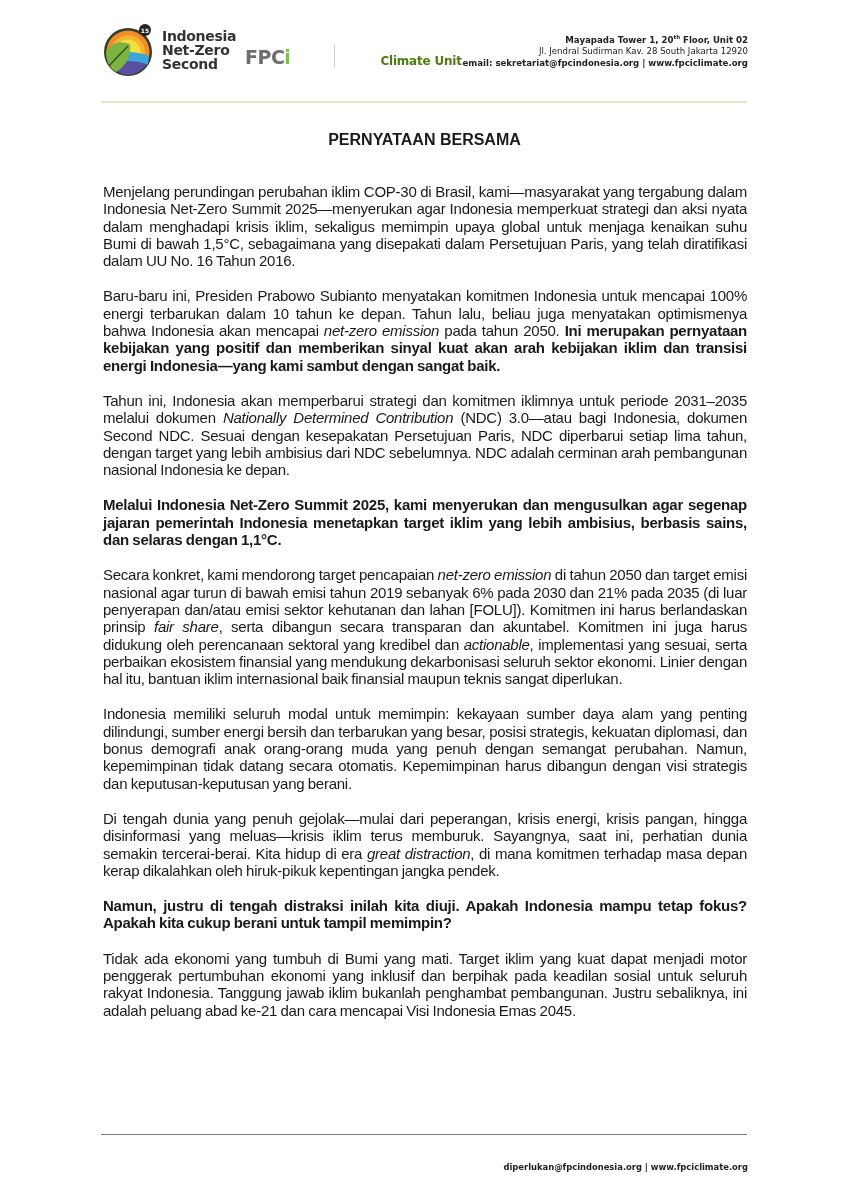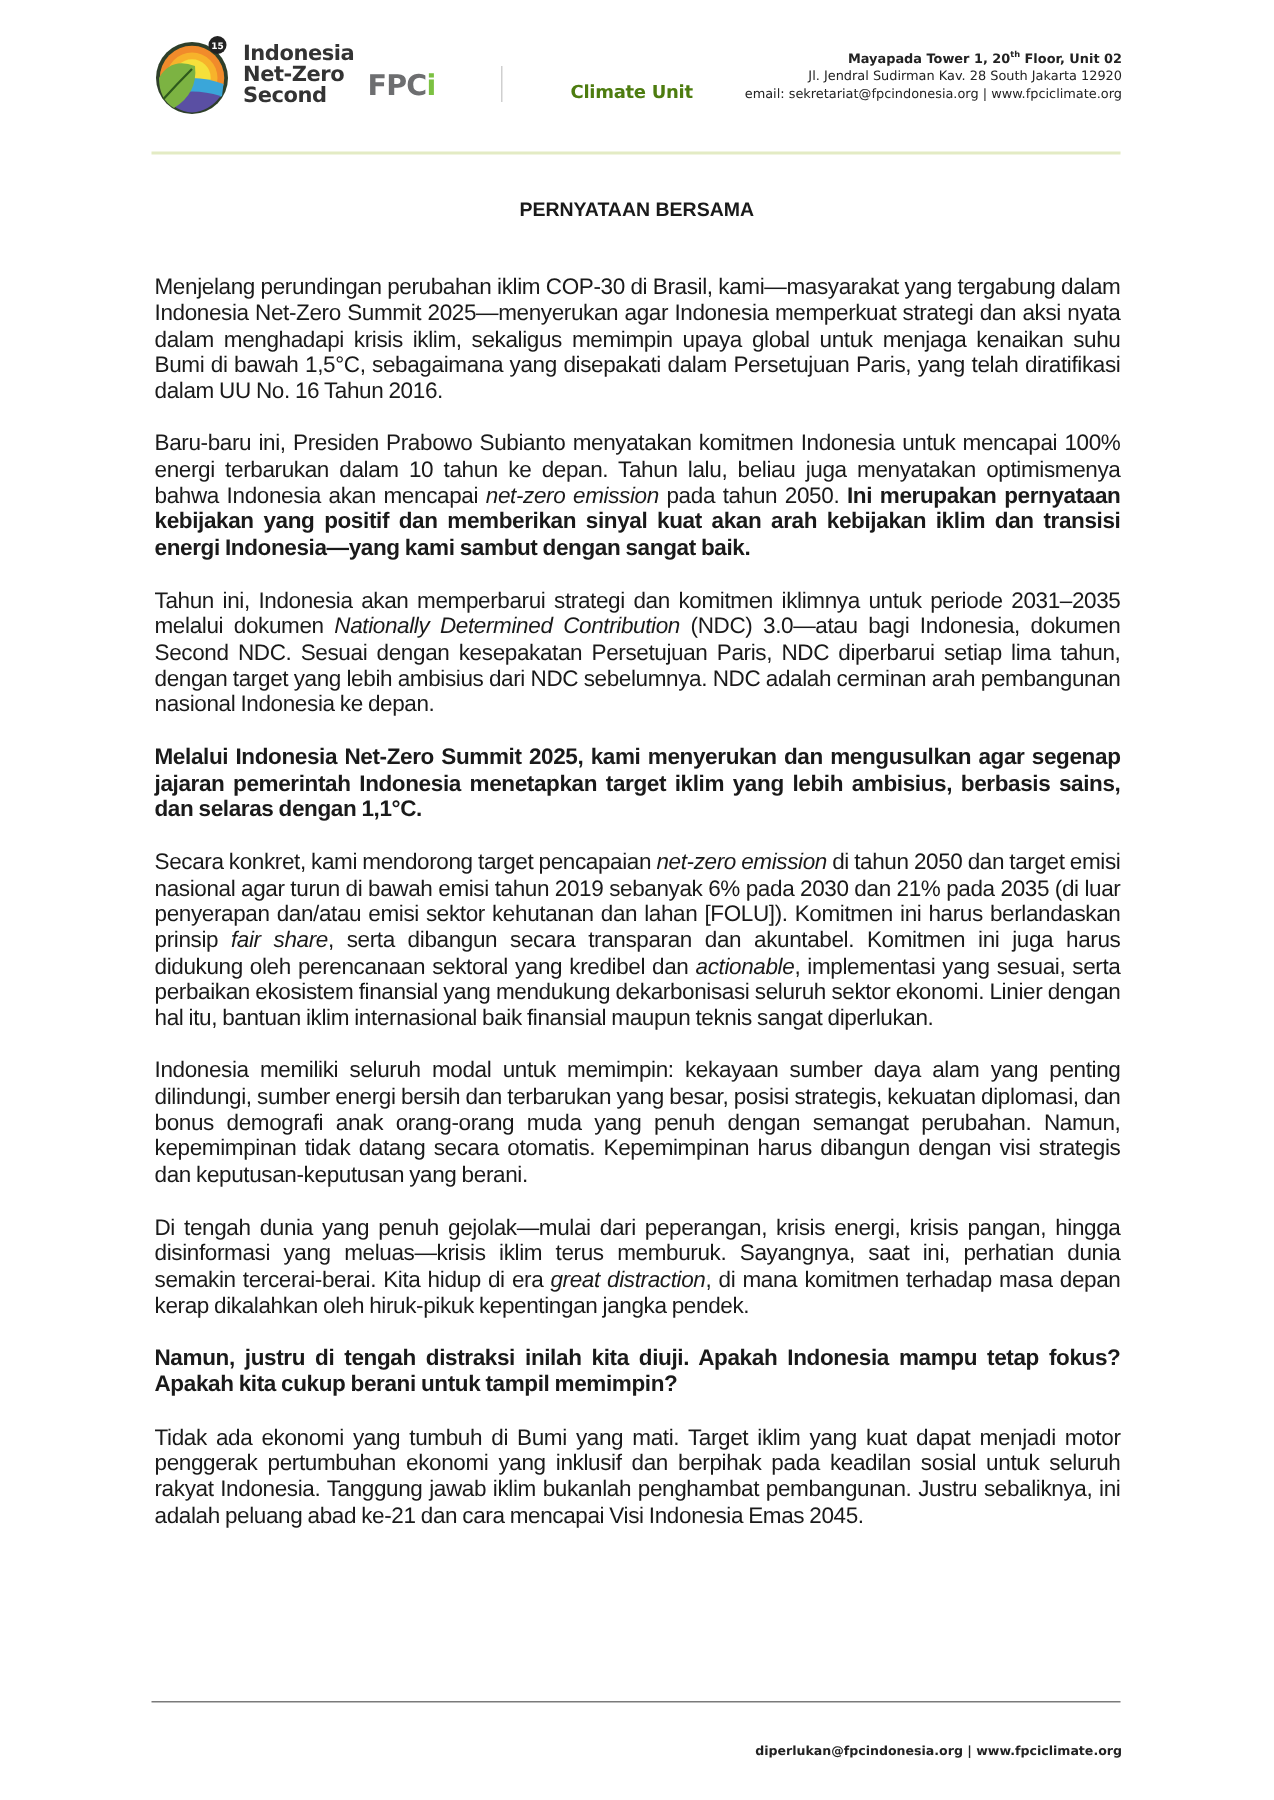--- a/index.html
+++ b/index.html
@@ -13,25 +13,25 @@
   .fpci { position: absolute; left: 245px; top: 44px; display: flex; align-items: flex-end; gap: 36px; }
   .fpci-text { font-family: "DejaVu Sans", sans-serif; font-weight: bold; font-size: 19px;
                color: #6d6e70; letter-spacing: -0.5px; }
   .fpci-i { color: #7cc142; }
   .fpci-sep { width: 1px; height: 24px; background: #cfcfcf; margin: 0 9px 0 8px; }
   .climate-unit { font-family: "DejaVu Sans", sans-serif; font-weight: bold; font-size: 12px;
                   color: #4d7c0f; letter-spacing: -0.2px; }
   .address { position: absolute; right: 101px; top: 32px; text-align: right;
              font-family: "DejaVu Sans", sans-serif; font-size: 8.6px; line-height: 11.5px; color: #222; }
   .address .l1 { font-weight: bold; }
-  .address .l3 { font-weight: normal; }
+  .address .l3 { font-weight: bold; }
   .address sup { font-size: 5.5px; }
   .rule-top { position: absolute; left: 101px; top: 101px; width: 646px; height: 2px; background: #e3ebc4; }
   .title { position: absolute; left: 0; width: 849px; text-align: center; font-weight: bold;
-           font-size: 13px; line-height: 16px; top: 132px; }
+           font-size: 16px; line-height: 16px; top: 132px; }
   .body { position: absolute; left: 103px; top: 183px; width: 644px; }
   .body p { margin: 0 0 18px 0; font-size: 15px; line-height: 17.3px; text-align: justify;
             letter-spacing: -0.25px; word-spacing: -0.5px; }
   .b { font-weight: bold; }
   .i { font-style: italic; }
   .rule-bottom { position: absolute; left: 101px; top: 1134px; width: 646px; height: 1px; background: #7a7a7a; }
   .footer { position: absolute; right: 101px; top: 1162px; font-family: "DejaVu Sans", sans-serif;
             font-size: 8.4px; color: #222; font-weight: bold; }
 </style>
 </head>

